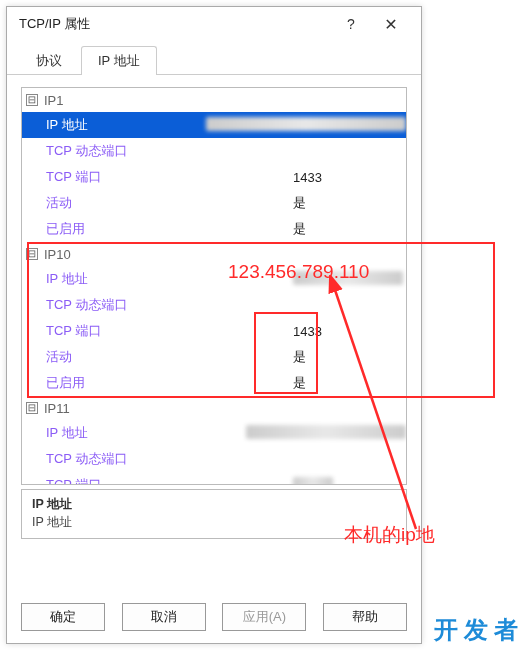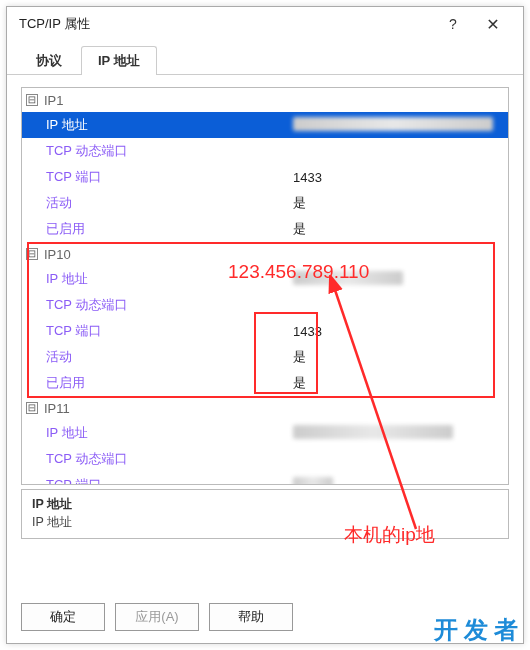--- a/index.html
+++ b/index.html
@@ -1,21 +1,21 @@
 <!DOCTYPE html>
 <html><head>
 <meta charset="utf-8">
 <style>
   * { box-sizing: border-box; margin: 0; padding: 0; font-family: "Microsoft YaHei", "Segoe UI", sans-serif; }
   body { background: #fff; width: 530px; height: 650px; overflow: hidden; position: relative; }
   
   .dialog {
     position: absolute;
     left: 6px; top: 6px;
-    width: 518px; height: 638px;
+    width: 416px; height: 638px;
     border: 1px solid #aaa;
     background: #fff;
     box-shadow: 0 0 6px rgba(0,0,0,0.15);
   }
   
   .titlebar {
     height: 34px;
     display: flex;
     align-items: center;
     padding: 0 10px 0 12px;
@@ -42,21 +42,20 @@
   }
   .tab {
     padding: 5px 16px 4px;
     font-size: 13px;
     color: #333;
     border: 1px solid transparent;
     border-bottom: none;
     border-radius: 3px 3px 0 0;
     cursor: pointer;
     position: relative;
-    font-weight: bold;
   }
   .tab.active {
     border-color: #ccc;
     background: #fff;
     bottom: -1px;
     padding-bottom: 5px;
   }
   
   .content {
     padding: 12px 14px 10px;
@@ -126,21 +125,21 @@
     font-size: 13px;
     color: #333;
   }
   .desc-box .dt { font-weight: bold; font-size: 12.5px; }
   .desc-box .dd { font-size: 12.5px; color: #444; margin-top: 1px; }
   
   .button-row {
     position: absolute;
     bottom: 12px; left: 0; right: 0;
     display: flex;
-    justify-content: flex-start;
+    justify-content: space-between;
     padding: 0 14px;
     gap: 10px;
   }
   .btn {
     min-width: 84px;
     height: 28px;
     border: 1px solid #999;
     background: #fdfdfd;
     font-size: 13px;
     color: #222;
@@ -276,20 +275,21 @@
     </div>
 
     <div class="desc-box">
       <div class="dt">IP 地址</div>
       <div class="dd">IP 地址</div>
     </div>
   </div>
 
   <div class="button-row">
     <button class="btn">确定</button>
+    <button class="btn">取消</button>
     <button class="btn disabled">应用(A)</button>
     <button class="btn">帮助</button>
   </div>
 </div>
 
 <div class="anno-box ip10"></div>
 <div class="anno-box port"></div>
 <div class="anno-text ip">123.456.789.110</div>
 <div class="anno-text note">本机的ip地</div>
 <svg class="anno-arrow" viewBox="0 0 160 260">

